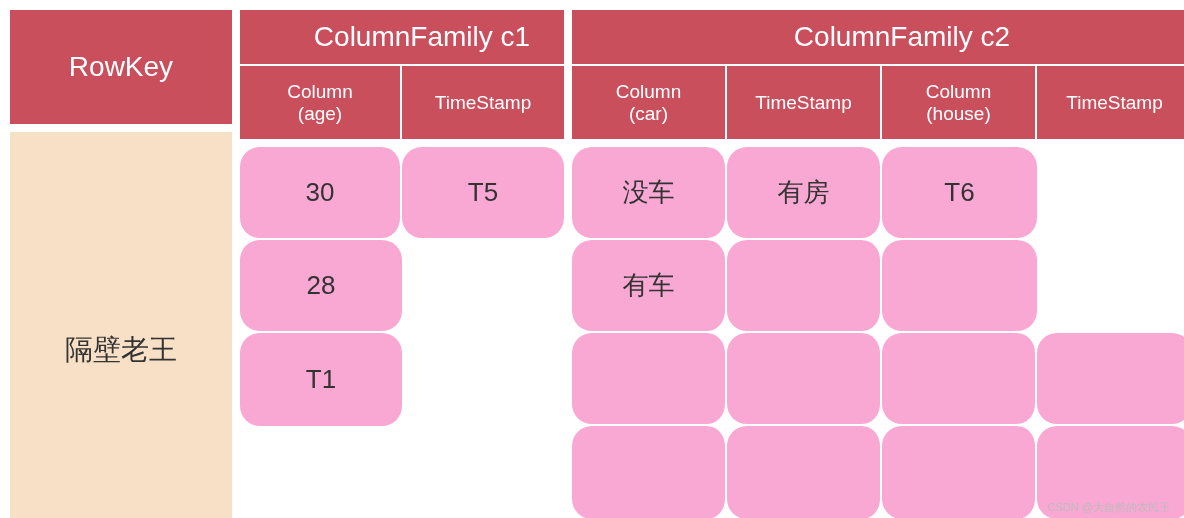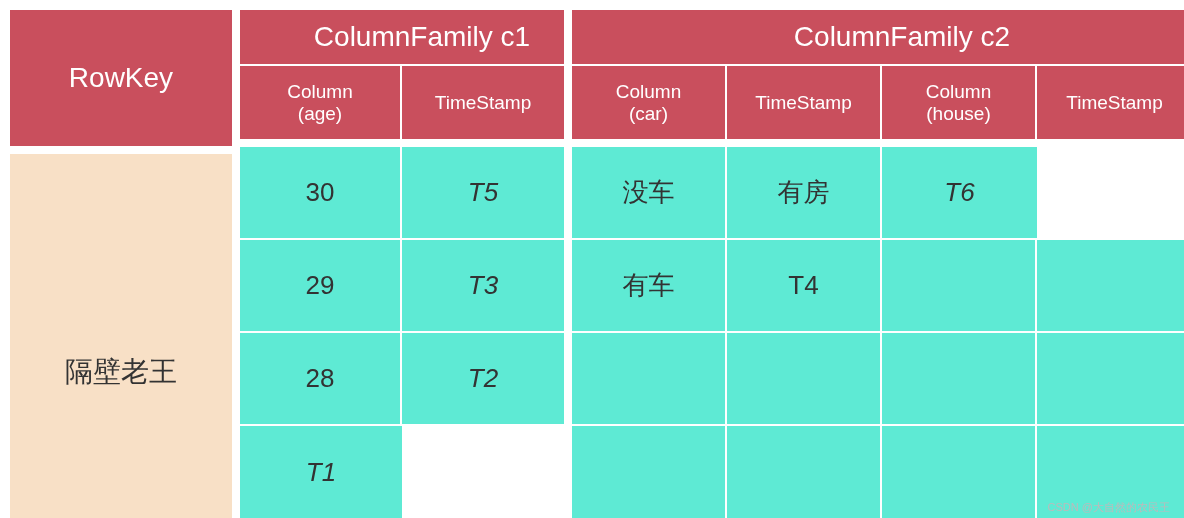--- a/index.html
+++ b/index.html
@@ -19,21 +19,21 @@
       flex-direction: column;
       gap: 8px;
     }
     .rowkey-header {
       background: #c94f5d;
       color: #fff;
       font-size: 28px;
       display: flex;
       align-items: center;
       justify-content: center;
-      height: 136px;
+      height: 114px;
     }
     .rowkey-body {
       background: #f8e0c6;
       color: #333;
       font-size: 28px;
       display: flex;
       align-items: center;
       justify-content: center;
       height: 436px;
     }
@@ -77,29 +77,30 @@
       height: 372px;
     }
     .cf-row {
       display: grid;
       border-bottom: 2px solid #fff;
     }
     .cf-row:last-child { border-bottom: none; }
     .cf1-row { grid-template-columns: 1fr 1fr; }
     .cf2-row { grid-template-columns: 1fr 1fr 1fr 1fr; }
     .data-cell {
-      background: #5eead4;
+      background: #f9a8d4;
       color: #333;
       font-size: 26px;
       display: flex;
       align-items: center;
       justify-content: center;
       border-right: 2px solid #fff;
+      border-radius: 20px;
     }
-    .data-cell:last-child { border-right: none; font-style: italic; }
+    .data-cell:last-child { border-right: none; }
     .watermark {
       position: absolute;
       right: 14px;
       top: 500px;
       font-size: 11px;
       color: #bbb;
       text-align: right;
     }
   </style>
 </head>
@@ -116,26 +117,21 @@
     <div class="cf-sub cf1-sub">
       <div class="sub-cell">Column<br>(age)</div>
       <div class="sub-cell">TimeStamp</div>
     </div>
     <div class="cf-body">
       <div class="cf-row cf1-row">
         <div class="data-cell">30</div>
         <div class="data-cell">T5</div>
       </div>
       <div class="cf-row cf1-row">
-        <div class="data-cell">29</div>
-        <div class="data-cell">T3</div>
-      </div>
-      <div class="cf-row cf1-row">
         <div class="data-cell">28</div>
-        <div class="data-cell">T2</div>
       </div>
       <div class="cf-row cf1-row">
         <div class="data-cell">T1</div>
       </div>
     </div>
   </div>
 
   <div class="cf">
     <div class="cf-header">ColumnFamily c2</div>
     <div class="cf-sub cf2-sub">
@@ -145,21 +141,20 @@
       <div class="sub-cell">TimeStamp</div>
     </div>
     <div class="cf-body">
       <div class="cf-row cf2-row">
         <div class="data-cell">没车</div>
         <div class="data-cell">有房</div>
         <div class="data-cell">T6</div>
       </div>
       <div class="cf-row cf2-row">
         <div class="data-cell">有车</div>
-        <div class="data-cell">T4</div>
         <div class="data-cell"></div>
         <div class="data-cell"></div>
       </div>
       <div class="cf-row cf2-row">
         <div class="data-cell"></div>
         <div class="data-cell"></div>
         <div class="data-cell"></div>
         <div class="data-cell"></div>
       </div>
       <div class="cf-row cf2-row">

